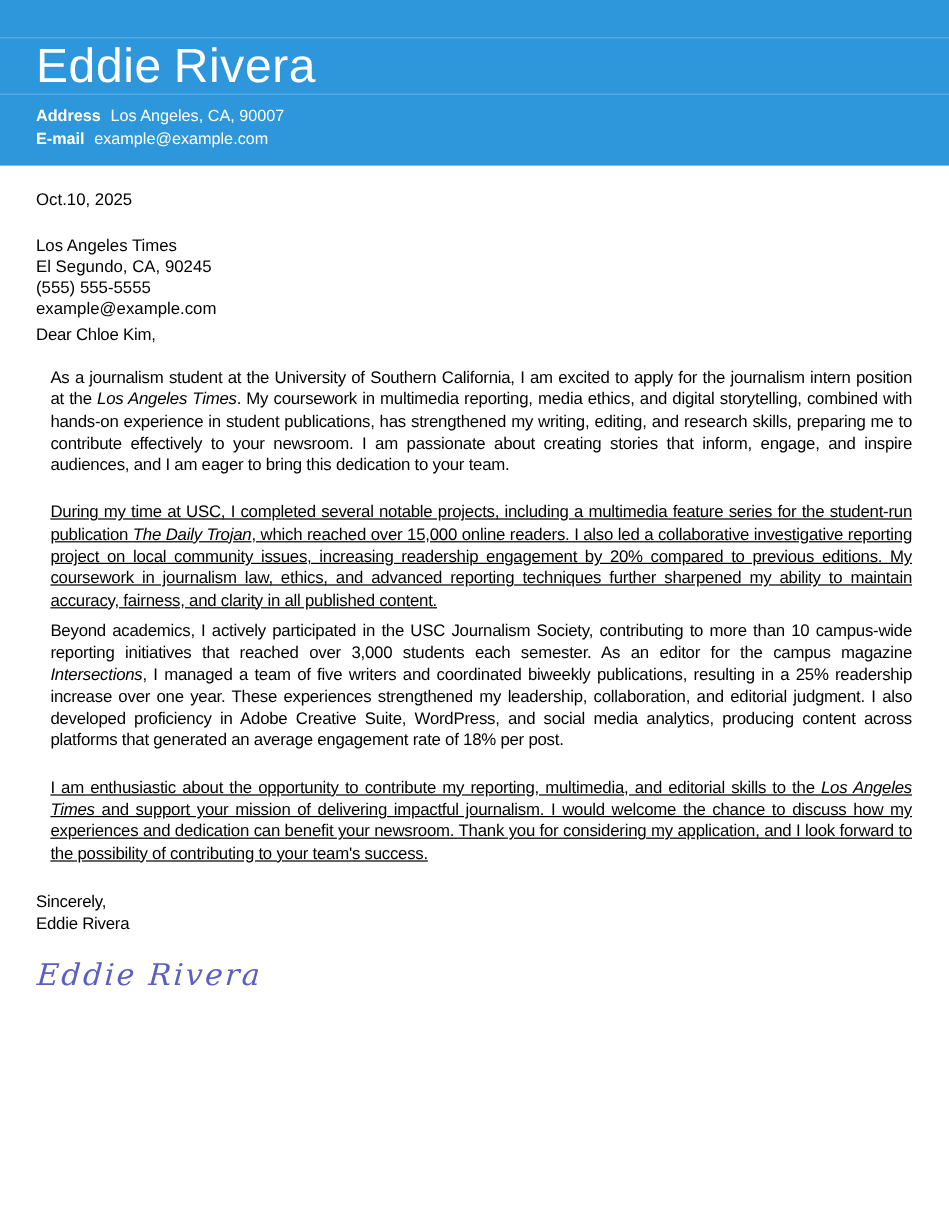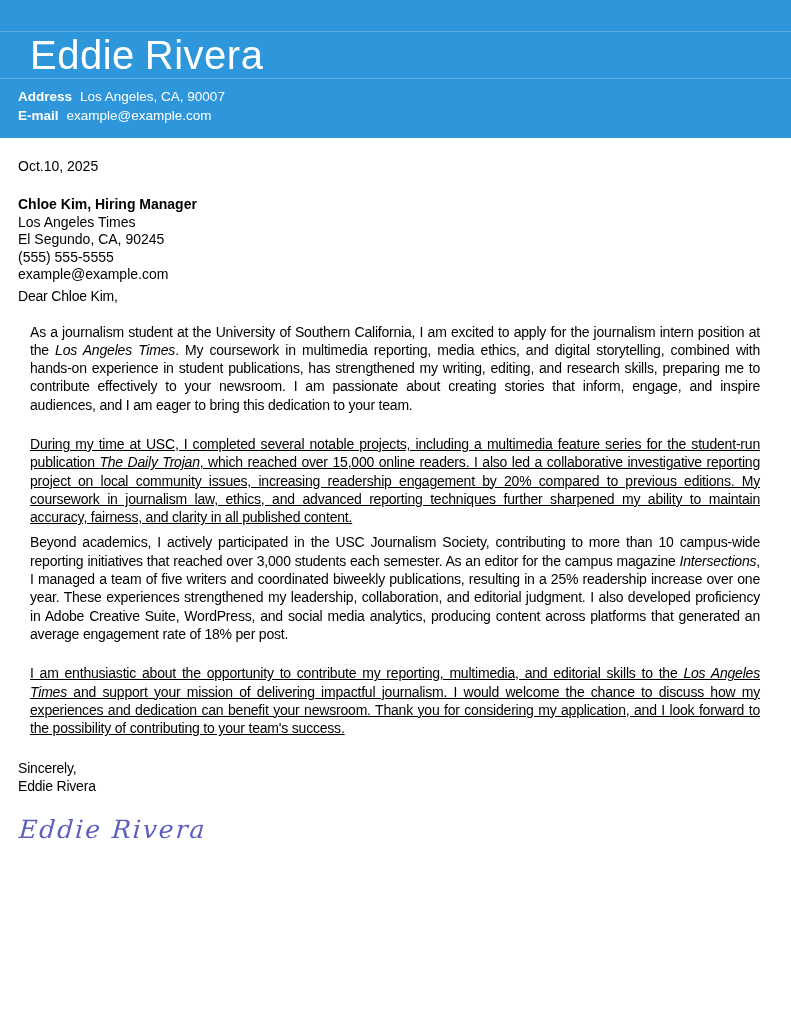--- a/index.html
+++ b/index.html
@@ -25,32 +25,32 @@
     line-height: 47px;
     padding-left: 30px;
     border-bottom: 1px solid #5FADE3;
     font-size: 40px;
     letter-spacing: 0.5px;
     white-space: nowrap;
   }
   .name-first { font-weight: 400; }
   .name-last  { font-weight: 400; margin-left: 10px; }
   .header-contact {
-    padding: 8px 30px 13px 18px;
+    padding: 8px 30px 13px 30px;
   }
   .contact-row {
     font-size: 13.5px;
     line-height: 19px;
     white-space: nowrap;
   }
   .contact-label { font-weight: 700; margin-right: 8px; }
   .contact-value { font-weight: 400; }
   
   .letter {
-    padding: 0 31px 0 18px;
+    padding: 0 31px 0 30px;
   }
   .date {
     margin-top: 19px;
     font-size: 14px;
     line-height: 18px;
   }
   .recipient {
     margin-top: 21px;
     font-size: 14px;
     line-height: 17.5px;
@@ -106,21 +106,20 @@
     <div class="contact-row">
       <span class="contact-label">E-mail</span><span class="contact-value">example@example.com</span>
     </div>
   </div>
 </div>
 
 <div class="letter">
   <div class="date">Oct.10, 2025</div>
 
   <div class="recipient">
-    <div class="recipient-name">Chloe Kim, Hiring Manager</div>
     <div>Los Angeles Times</div>
     <div>El Segundo, CA, 90245</div>
     <div>(555) 555-5555</div>
     <div>example@example.com</div>
   </div>
 
   <div class="salutation">Dear Chloe Kim,</div>
 
   <p class="para"><span>As a journalism student at the University of Southern California, I am excited to apply for the journalism intern position at the </span><em>Los Angeles Times</em><span>. My coursework in multimedia reporting, media ethics, and digital storytelling, combined with hands-on experience in student publications, has strengthened my writing, editing, and research skills, preparing me to contribute effectively to your newsroom. I am passionate about creating stories that inform, engage, and inspire audiences, and I am eager to bring this dedication to your team.</span></p>
   <p class="para gap-lg"><span>During my time at USC, I completed several notable projects, including a multimedia feature series for the student-run publication </span><em>The Daily Trojan</em><span>, which reached over 15,000 online readers. I also led a collaborative investigative reporting project on local community issues, increasing readership engagement by 20% compared to previous editions. My coursework in journalism law, ethics, and advanced reporting techniques further sharpened my ability to maintain accuracy, fairness, and clarity in all published content.</span></p>

